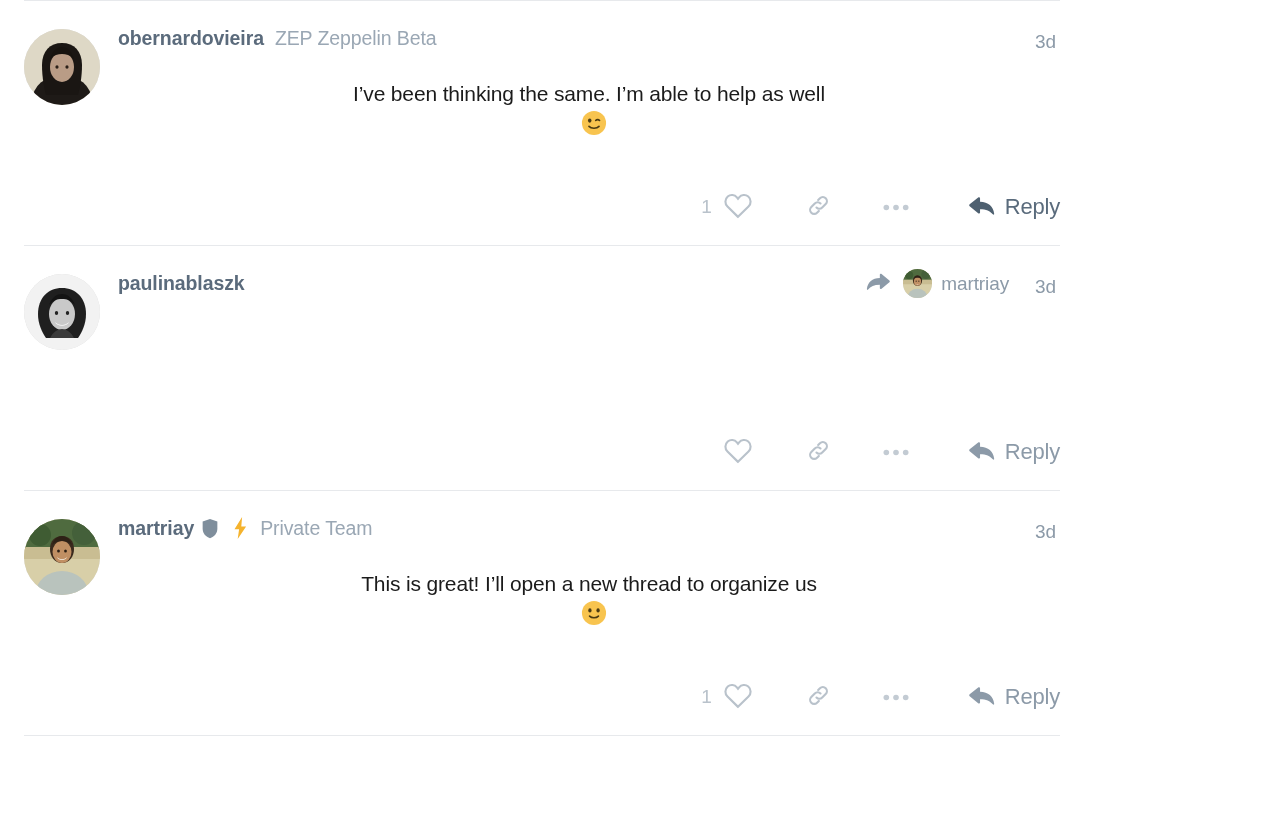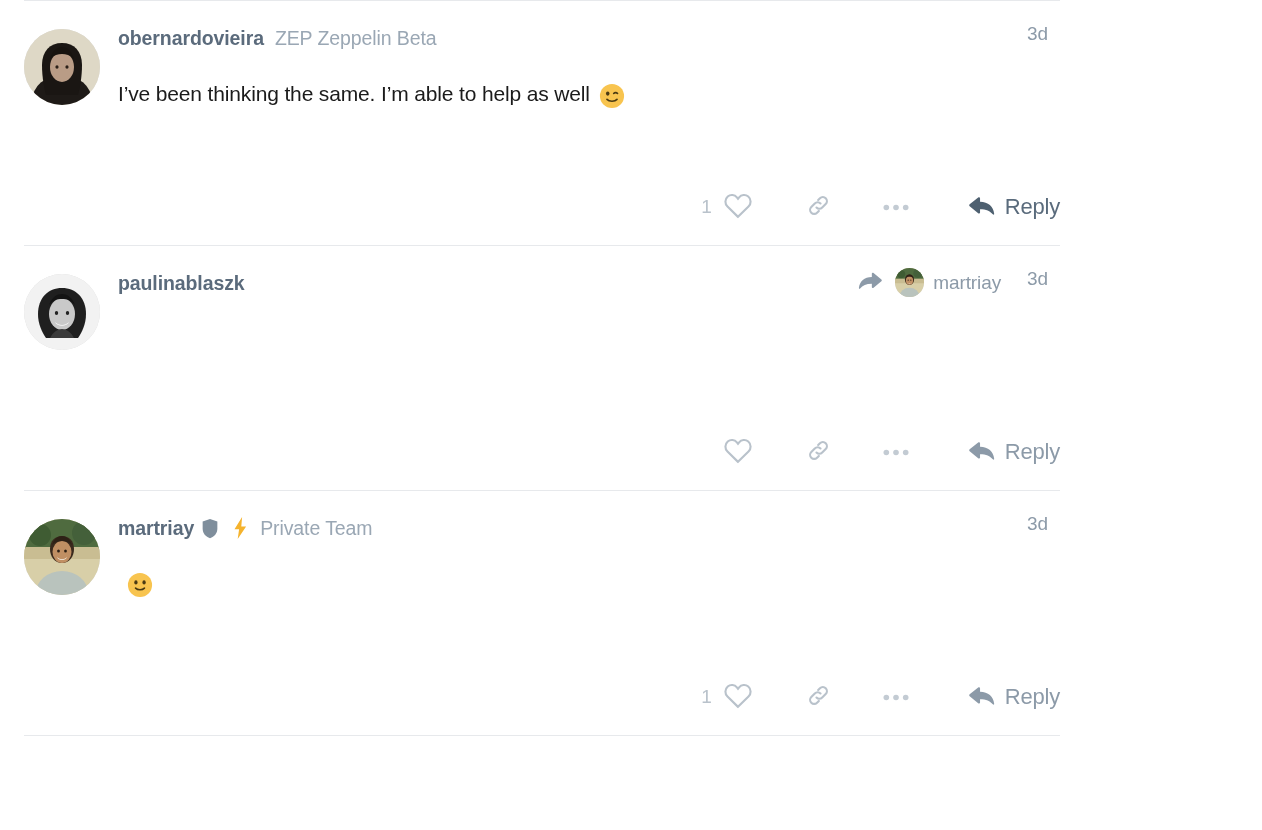--- a/index.html
+++ b/index.html
@@ -78,25 +78,25 @@
   .affiliation {
     margin-left: 11px;
     font-size: 19.5px;
     color: #9aa7b4;
     white-space: nowrap;
     letter-spacing: -0.1px;
   }
 
   .head-right {
     position: absolute;
-    right: 12px;
+    right: 4px;
     top: 0;
     height: 30px;
     display: flex;
-    align-items: flex-start;
+    align-items: flex-end;
   }
   .timestamp {
     font-size: 19px;
     color: #8c9aa8;
     letter-spacing: -0.1px;
   }
   .replyto {
     display: flex;
     align-items: center;
     margin-right: 26px;
@@ -120,20 +120,21 @@
   
   .post-body {
     margin-left: 94px;
     margin-top: 27px;
     font-size: 21px;
     color: #1b1b1b;
     line-height: 1.35;
     letter-spacing: -0.15px;
     display: flex;
     align-items: center;
+    flex-direction: column;
   }
   .emoji {
     margin-left: 9px;
     display: inline-flex;
     align-items: center;
     position: relative;
     top: 2px;
   }
 
   
@@ -340,20 +341,21 @@
               <svg viewBox="0 0 16 24" width="17" height="24" aria-hidden="true">
                 <path d="M9.6 1 2 13.2h4.6L5.2 23l8.4-12.6H8.8L9.6 1z" fill="#f5b32d"></path>
               </svg>
             </span>
             <span class="affiliation">Private Team</span>
             <div class="head-right">
               <span class="timestamp">3d</span>
             </div>
           </div>
           <div class="post-body">
+            <span>This is great! I’ll open a new thread to organize us</span>
             <span class="emoji">
               <svg viewBox="0 0 28 28" width="26" height="26" aria-hidden="true">
                 <circle cx="14" cy="14" r="13" fill="#f8c44f"></circle>
                 <ellipse cx="9.6" cy="11.2" rx="1.8" ry="2.3" fill="#4a3a13"></ellipse>
                 <ellipse cx="18.4" cy="11.2" rx="1.8" ry="2.3" fill="#4a3a13"></ellipse>
                 <path d="M9.2 17.4c2.3 2.4 7.3 2.4 9.6 0" fill="none" stroke="#4a3a13" stroke-width="1.7" stroke-linecap="round"></path>
               </svg>
             </span>
           </div>
           <div class="post-actions">

